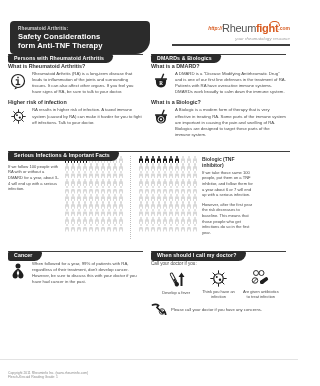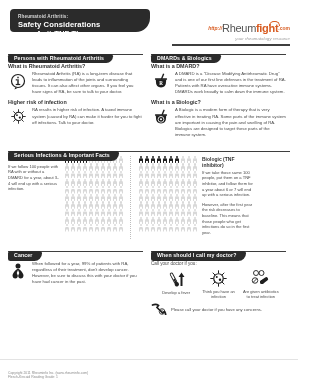--- a/index.html
+++ b/index.html
@@ -13,22 +13,22 @@
     position:absolute;inset:0;
     background:#fff;
     padding:0;
   }
   
   .header{
     position:relative;
     height:46px;
   }
   .title-tab{
-    position:absolute;left:10px;top:9px;
-    width:140px;height:23px;
+    position:absolute;left:10px;top:21px;
+    width:140px;height:33px;
     background:#2b2b2b;
     border-radius:4px 4px 14px 4px;
     color:#ffffff;
     padding:2px 6px 0 8px;
     box-sizing:border-box;
   }
   .title-sub{
     font-size:4.6px;font-weight:bold;color:#d8d8d8;
     letter-spacing:.15px;line-height:7px;margin-top:2px;
   }
@@ -112,21 +112,21 @@
 </style>
 </head>
 <body>
 
 <div class="page">
 
   <div class="header">
     <div class="title-tab">
       <div class="title-sub">Rheumatoid Arthritis:</div>
       <div class="title-main">Safety Considerations</div>
-      <div class="title-main">sure Anti-TNF Therapy</div>
+      <div class="title-main">form Anti-TNF Therapy</div>
     </div>
     <div class="logo">
       <div class="logo-row">
         <span class="logo-http">http://</span><span class="logo-rheum">Rheum</span><span class="logo-info"><span class="logo-arc"></span><span>fight</span></span><span class="logo-com">.com</span>
       </div>
       <div class="logo-tag">your rheumatology resource</div>
     </div>
     <div class="hdr-rule"></div>
   </div>
 

